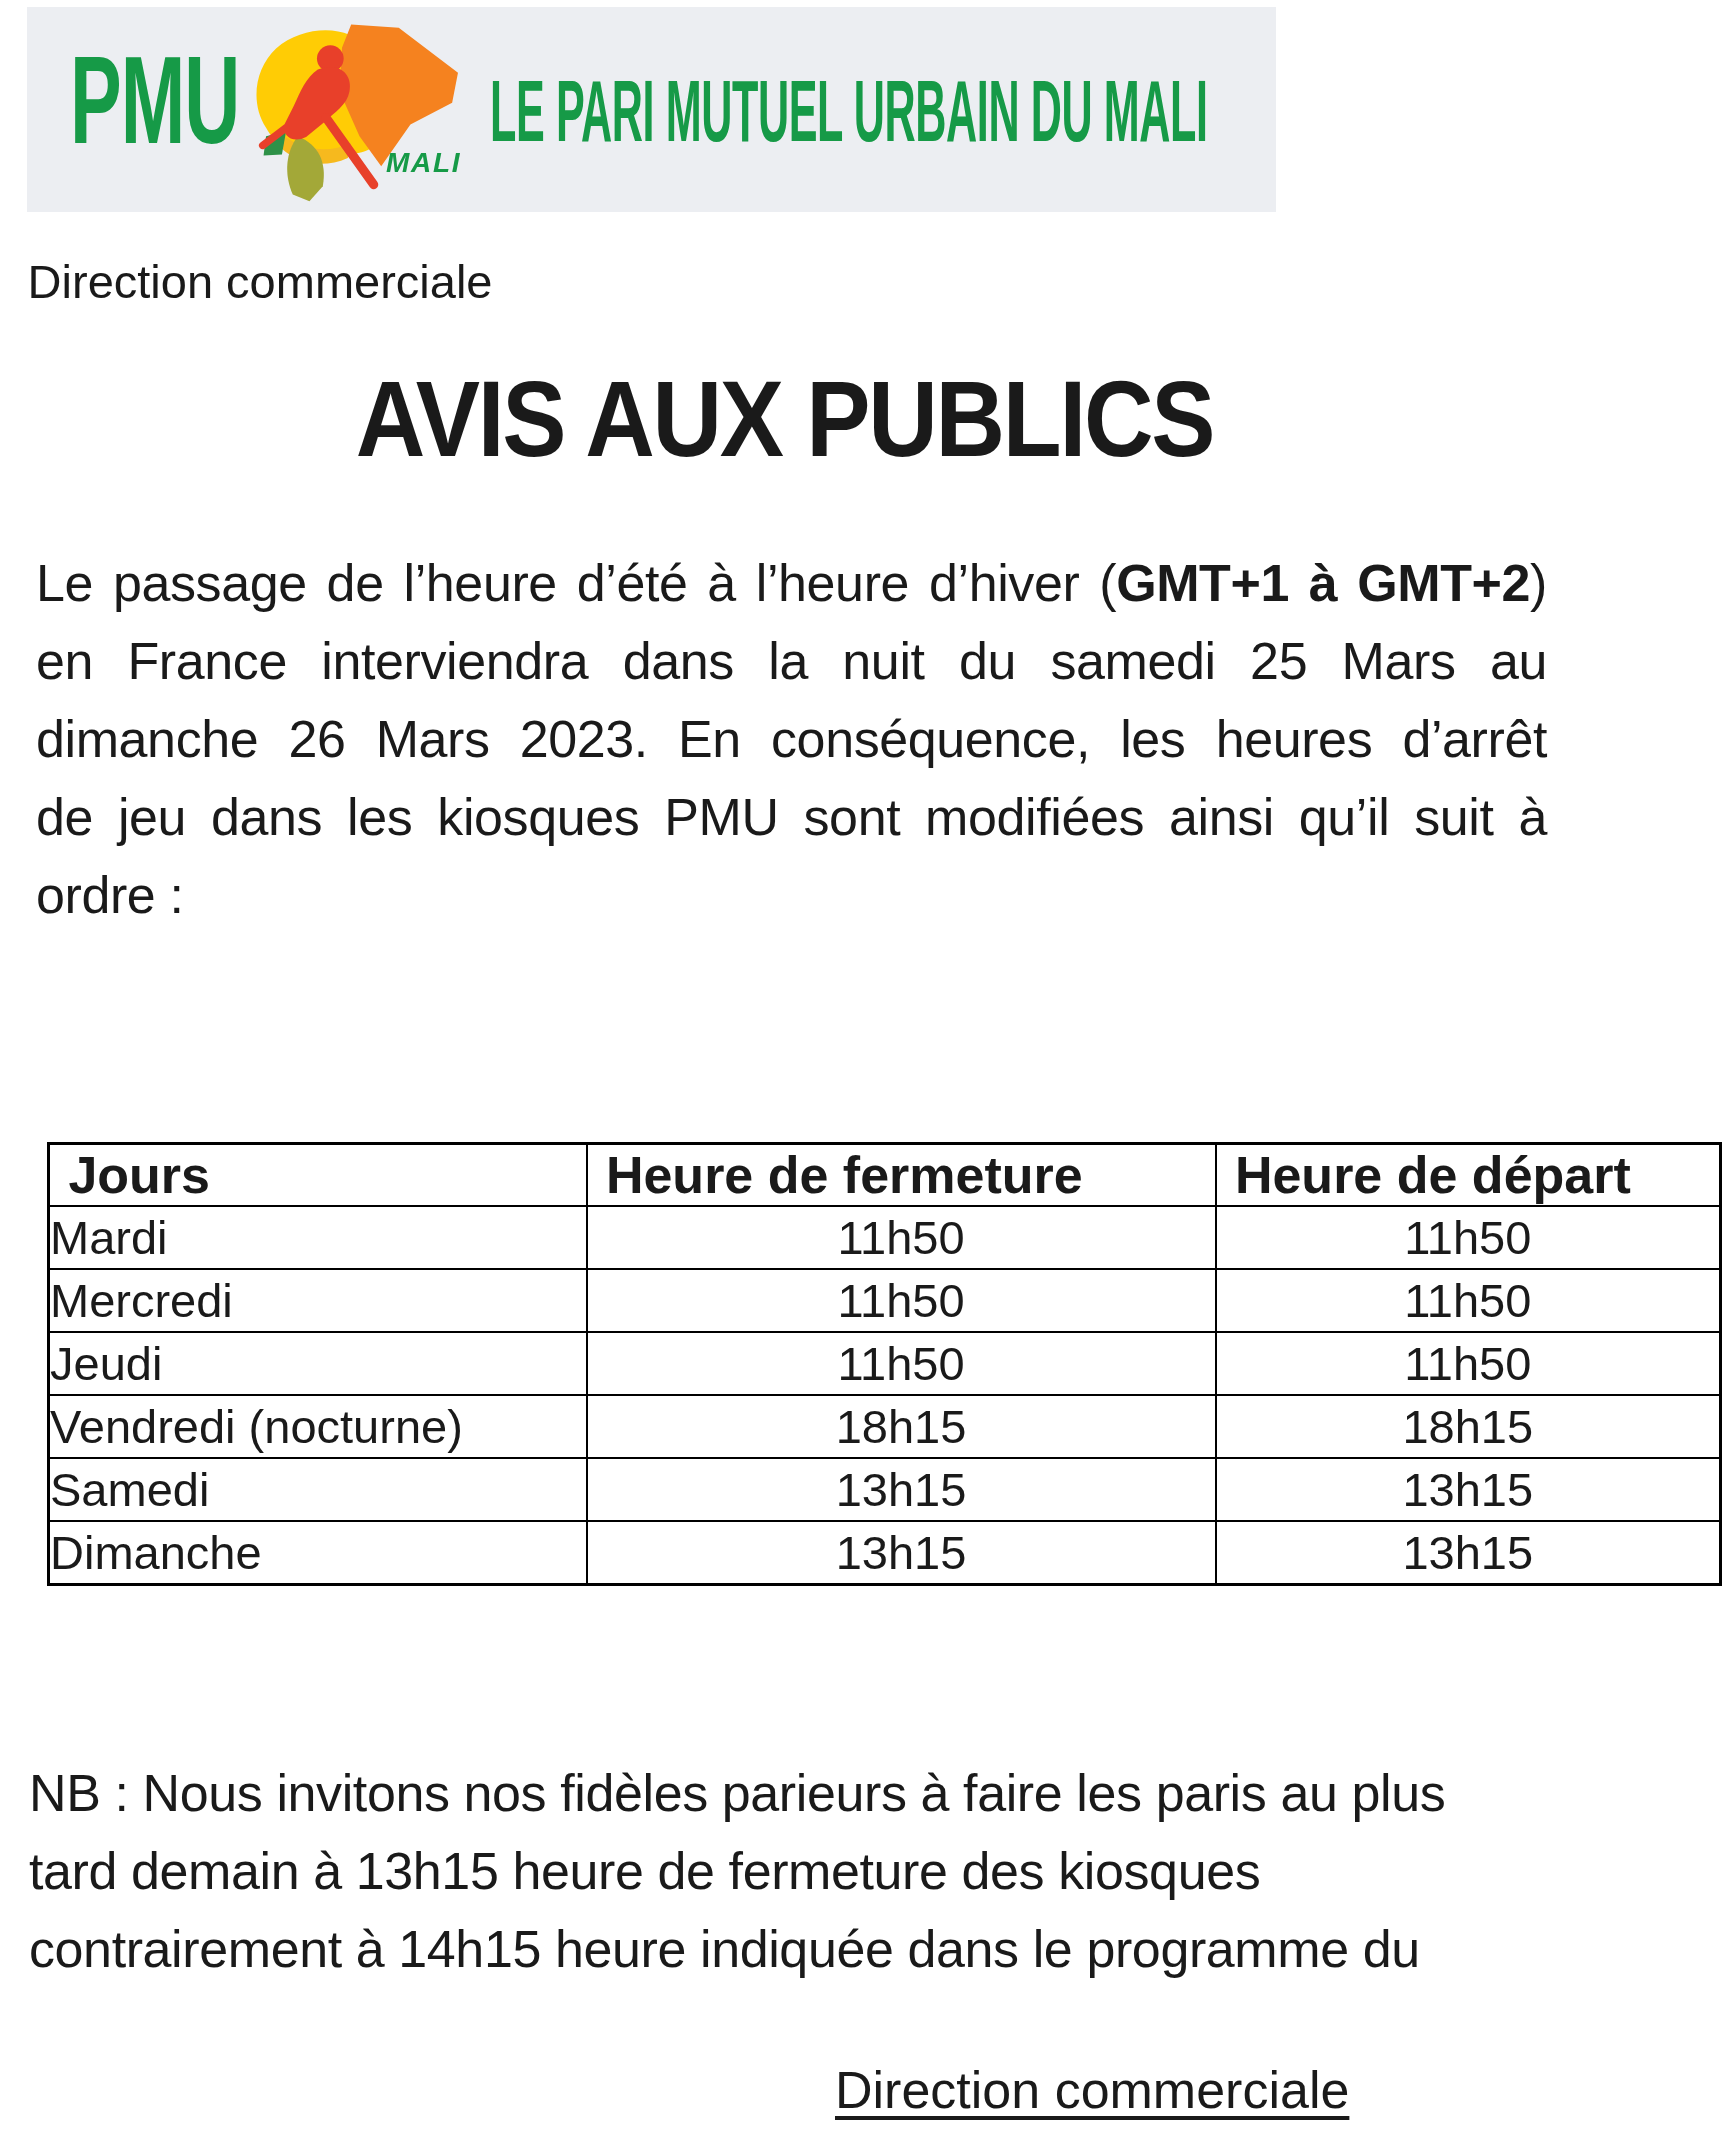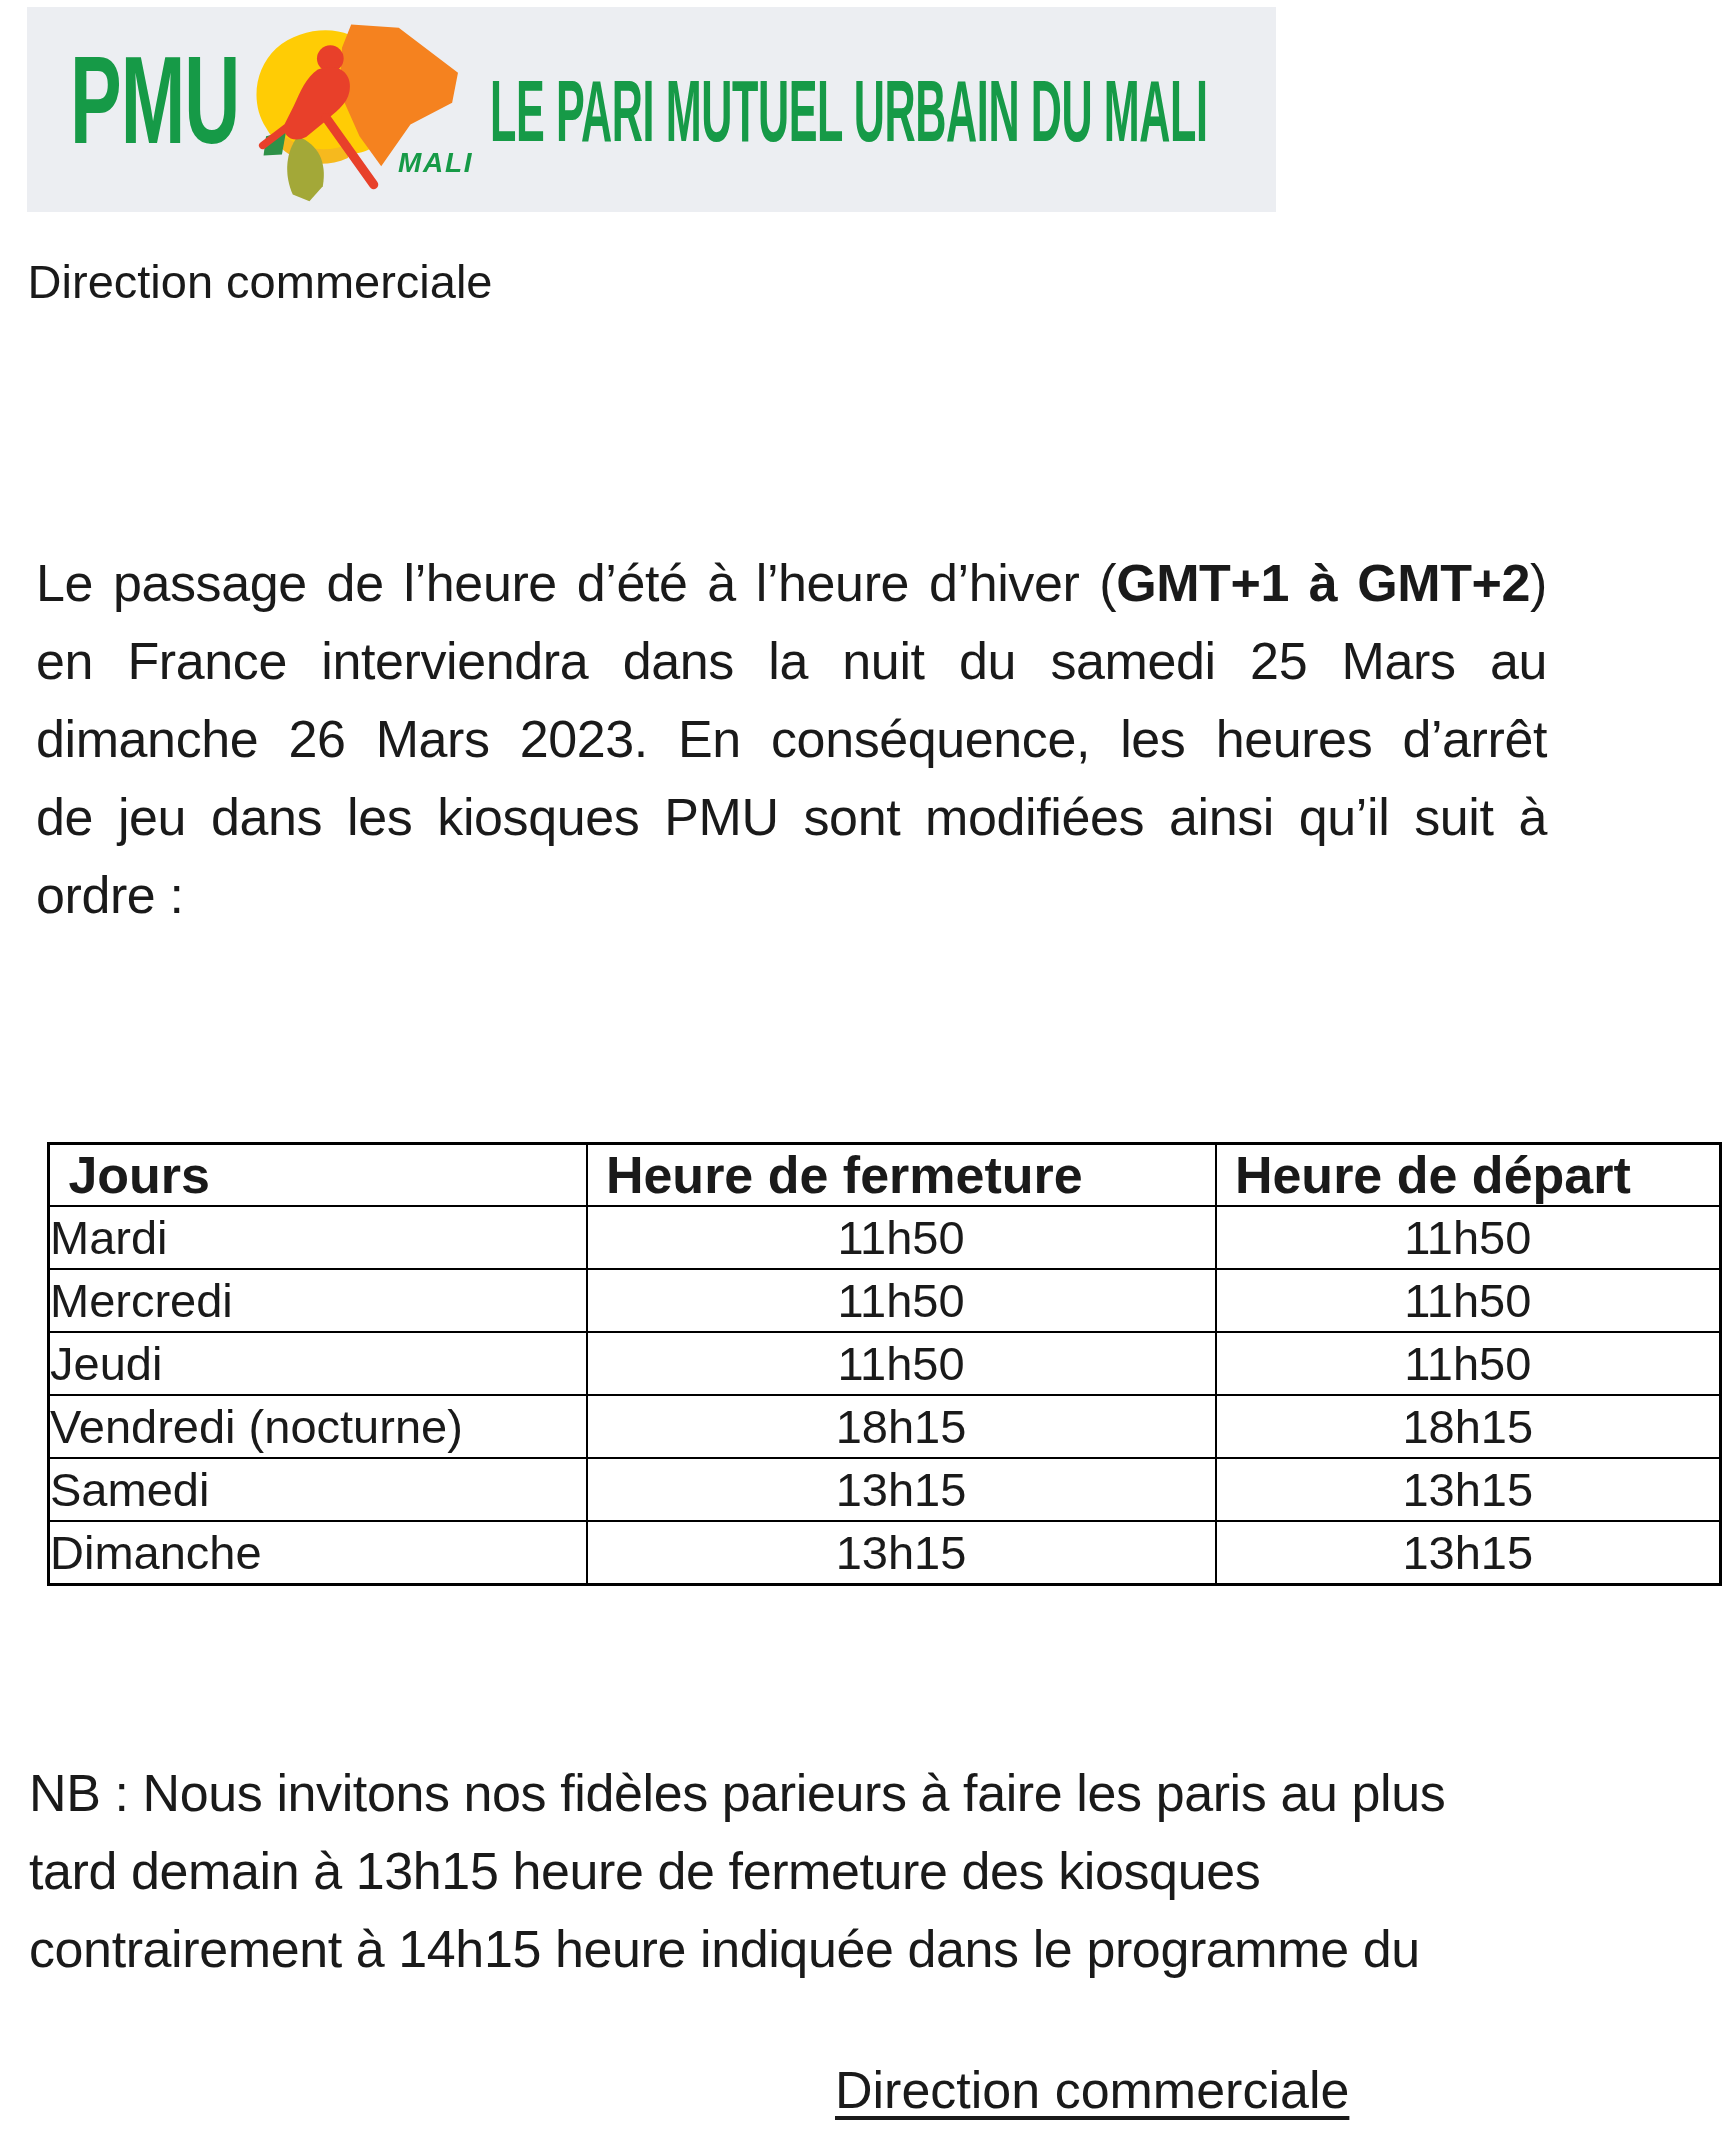--- a/index.html
+++ b/index.html
@@ -15,21 +15,21 @@
     position:absolute; left:43px; top:30px; font-size:125px; font-weight:bold;
     color:var(--green); line-height:125px; letter-spacing:-1.7px;
     transform:scaleX(0.62); transform-origin:left top; white-space:nowrap;
   }
   .banner-title {
     position:absolute; left:463px; top:60px; font-size:88px; font-weight:bold;
     color:var(--green); line-height:88px; letter-spacing:-0.8px; white-space:nowrap;
     transform:scaleX(0.49); transform-origin:left top;
   }
   .mali-label {
-    position:absolute; left:371px; top:142px; font-size:28px; font-weight:bold;
+    position:absolute; left:359px; top:142px; font-size:28px; font-weight:bold;
     font-style:italic; color:var(--green); letter-spacing:1.7px; line-height:28px;
   }
   .logo-svg { position:absolute; left:199px; top:4.2px; width:242px; height:192px; }
 
   
   .dept-top { position:absolute; left:27.6px; top:255px; font-size:47px; line-height:53px; }
   .main-title { position:absolute; left:29px; top:361px; width:1511px; text-align:center;
     font-size:107px; font-weight:bold; line-height:117px; white-space:nowrap; }
   .main-title .squeeze { display:inline-block; transform:scaleX(0.9); transform-origin:center; letter-spacing:-2.5px; }
 
@@ -80,20 +80,23 @@
       <path style="fill:none;stroke:var(--red);stroke-width:11;stroke-linecap:round" d="M120,128 L177,208"></path>
       <path style="fill:none;stroke:var(--red);stroke-width:9;stroke-linecap:round" d="M72,140 L44,161"></path>
     </svg>
 
     <div class="mali-label">MALI</div>
     <div class="banner-title">LE PARI MUTUEL URBAIN DU MALI</div>
   </div>
 
   <div class="dept-top">Direction commerciale</div>
 
+  <div class="main-title">
+    <span class="squeeze">AVIS AUX PUBLICS</span>
+  </div>
 
   <div class="intro">
     <div class="jline"><span>Le passage de l’heure d’été à l’heure d’hiver (</span><b>GMT+1 à GMT+2</b><span>)</span></div>
     <div class="jline">en France interviendra dans la nuit du samedi 25 Mars au</div>
     <div class="jline">dimanche 26 Mars 2023. En conséquence, les heures d’arrêt</div>
     <div class="jline">de jeu dans les kiosques PMU sont modifiées ainsi qu’il suit à</div>
     <div>ordre :</div>
   </div>
 
   <table class="sched">

